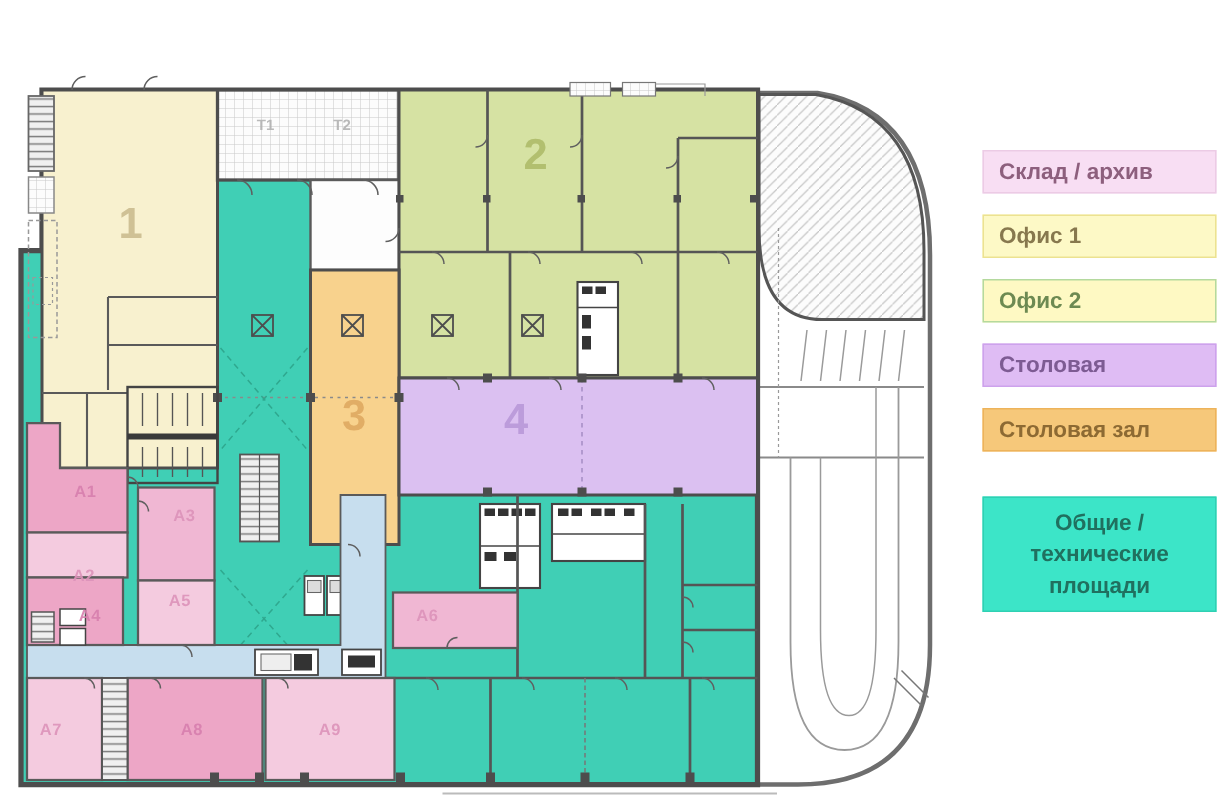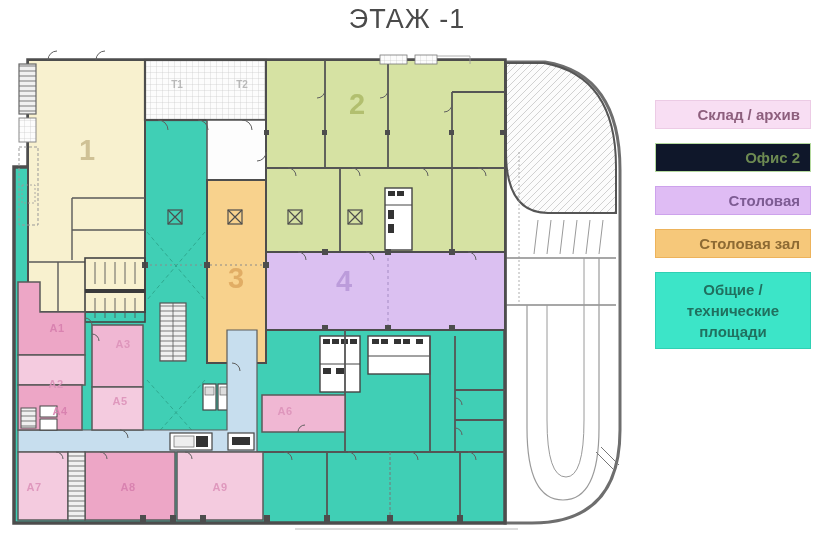--- a/index.html
+++ b/index.html
@@ -9,30 +9,29 @@
          font-size:27px;font-weight:500;color:#4a4a4a;letter-spacing:1px;white-space:nowrap;}
   .plan-svg{position:absolute;left:0;top:0;}
   .plan-label{position:absolute;transform:translate(-50%,-50%);font-weight:bold;
          white-space:nowrap;pointer-events:none;}
   .lab-num{font-size:29px;opacity:.8;}
   .lab-t{font-size:10px;color:#b2b2b2;opacity:.9;}
   .lab-a{font-size:11px;letter-spacing:.4px;opacity:.9;text-align:right;}
   .legend{position:absolute;left:655px;top:100px;width:156px;display:flex;
          flex-direction:column;gap:14px;}
   .legend-item{box-sizing:border-box;min-height:29px;display:flex;align-items:center;
-         justify-content:flex-end;border:1px solid;font-size:15px;font-weight:600;
+         justify-content:flex-start;border:1px solid;font-size:15px;font-weight:600;
          text-align:center;line-height:1.4;padding:2px 10px;}
-  .legend-item.tall{min-height:73px;padding:6px 12px;}
+  .legend-item.tall{min-height:73px;padding:6px 12px;margin-top:16px;}
 </style>
 </head>
 <body>
 
 <div class="stage">
 
-  <div class="page-title">ЭТАЖ -1</div>
 
   <svg class="plan-svg" width="820" height="533" viewBox="0 0 820 533">
     <defs>
       <pattern id="gridHatch" width="6" height="6" patternUnits="userSpaceOnUse">
         <rect width="6" height="6" fill="#fcfcfc"></rect>
         <path d="M0,0 H6 M0,0 V6" stroke="#c9c9c9" stroke-width="0.7"></path>
       </pattern>
       <pattern id="diagHatch" width="7" height="7" patternUnits="userSpaceOnUse">
         <rect width="7" height="7" fill="#fcfcfc"></rect>
         <path d="M-1,8 L8,-1" stroke="#c6c6c6" stroke-width="0.8"></path>
@@ -254,39 +253,42 @@
       <path d="M410,452 a8,8 0 0 1 8,8"></path>
         <path d="M468,452 a8,8 0 0 1 8,8"></path>
       <path d="M298,432 a7,7 0 0 1 7,-7"></path>
         <path d="M455,398 a7,7 0 0 1 7,7"></path>
       <path d="M455,428 a7,7 0 0 1 7,7"></path>
     </g>
   </svg>
 
   <div class="plan-label lab-num" style="left:87px;top:150px;color:#c5b687">1</div>
   <div class="plan-label lab-t" style="left:177px;top:84px">T1</div>
-  <div class="plan-label lab-t" style="left:242px;top:84px">T2</div>
+  <div class="plan-label lab-t" style="left:228px;top:84px">T2</div>
   <div class="plan-label lab-num" style="left:357px;top:104px;color:#aab763">2</div>
   <div class="plan-label lab-num" style="left:236px;top:278px;color:#dca55c">3</div>
   <div class="plan-label lab-num" style="left:344px;top:281px;color:#b594d6">4</div>
   <div class="plan-label lab-a" style="left:57px;top:328px;color:#d77fae">A1</div>
   <div class="plan-label lab-a" style="left:56px;top:384px;color:#dd93ba">A2</div>
   <div class="plan-label lab-a" style="left:123px;top:344px;color:#dd93ba">A3</div>
   <div class="plan-label lab-a" style="left:60px;top:411px;color:#d77fae">A4</div>
   <div class="plan-label lab-a" style="left:120px;top:401px;color:#dd93ba">A5</div>
   <div class="plan-label lab-a" style="left:285px;top:411px;color:#dd93ba">A6</div>
   <div class="plan-label lab-a" style="left:34px;top:487px;color:#dd93ba">A7</div>
   <div class="plan-label lab-a" style="left:128px;top:487px;color:#d77fae">A8</div>
   <div class="plan-label lab-a" style="left:220px;top:487px;color:#dd93ba">A9</div>
 
   <div class="legend">
     <div class="legend-item" style="background-color: rgb(248, 222, 243); border-color: rgb(236, 203, 229);">
       <span style="color: rgb(141, 95, 125);">Склад / архив</span>
     </div>
-    <div class="legend-item" style="background-color: #0f172a; border-color: rgb(180, 217, 158);">
+    <div class="legend-item" style="background-color: rgb(253, 249, 198); border-color: rgb(236, 226, 145);">
+      <span style="color: rgb(135, 120, 78);">Офис 1</span>
+    </div>
+    <div class="legend-item" style="background-color: #fef9c3; border-color: rgb(180, 217, 158);">
       <span style="color: rgb(109, 138, 82);">Офис 2</span>
     </div>
     <div class="legend-item" style="background-color: rgb(223, 188, 244); border-color: rgb(205, 162, 236);">
       <span style="color: rgb(125, 91, 147);">Столовая</span>
     </div>
     <div class="legend-item" style="background-color: rgb(246, 200, 122); border-color: rgb(237, 179, 91);">
       <span style="color: rgb(141, 106, 51);">Столовая зал</span>
     </div>
     <div class="legend-item tall" style="background-color: rgb(60, 229, 200); border-color: rgb(47, 208, 179);">
       <span style="color: rgb(32, 112, 95);">Общие / технические площади</span>

